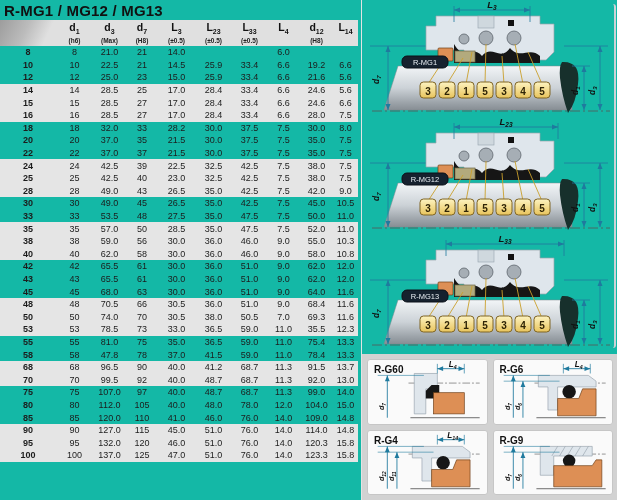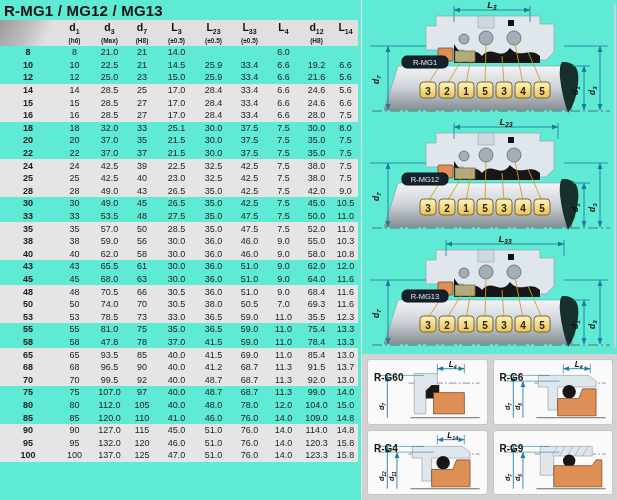--- a/index.html
+++ b/index.html
@@ -1,16 +1,16 @@
 <!DOCTYPE html>
 <html><head>
 <meta charset="utf-8">
 <style>
   html,body{margin:0;padding:0;background:#fff;font-family:"Liberation Sans",sans-serif;}
-  .page{position:relative;width:617px;height:500px;background:#5eead4;overflow:hidden;}
+  .page{position:relative;width:617px;height:500px;background:#14b8a6;overflow:hidden;}
 
   
   .left{position:absolute;left:0;top:0;width:360px;height:500px;}
   .title{margin:0;padding:2px 0 1px 4px;font-size:15px;font-weight:bold;color:#111;letter-spacing:.2px;}
   table.dim{border-collapse:collapse;table-layout:fixed;width:358px;}
   table.dim th,table.dim td{padding:0;text-align:center;vertical-align:middle;}
   thead th{background:#e0e0e0;height:26px;font-weight:bold;color:#111;}
   th.corner{background:linear-gradient(115deg,#9d9d9d 0%,#bcbcbc 45%,#e0e0e0 80%);}
   .hm{display:block;font-size:10.5px;line-height:11px;}
   .hm sub{font-size:7px;}
@@ -21,21 +21,21 @@
 
   
   .right{position:absolute;left:361px;top:0;width:256px;height:500px;border-left:1px solid #e3e3e3;}
   .panel-edge{position:absolute;right:2px;top:4px;height:344px;width:4px;border-right:2px solid #ccd2d7;border-radius:3px;}
   .diagram{position:relative;width:246px;height:117px;margin-left:6px;}
   .diagram svg{display:block;}
 
   .cards{position:absolute;left:0;top:354px;width:256px;height:146px;background:#d2d2d2;
          display:grid;grid-template-columns:1fr 1fr;grid-template-rows:1fr 1fr;gap:5px;padding:5px;box-sizing:border-box;}
   .card{position:relative;background:#fafafa;border:1px solid #c6c6c6;border-radius:3px;overflow:hidden;}
-  .card .clabel{position:absolute;left:6px;top:12px;font-size:10px;font-weight:bold;color:#111;}
+  .card .clabel{position:absolute;left:6px;top:4px;font-size:10px;font-weight:bold;color:#111;}
   .card svg{position:absolute;left:0;top:0;width:100%;height:100%;}
 </style>
 </head>
 <body>
 
 <div class="page">
   <div class="left">
     <h1 class="title">R-MG1 / MG12 / MG13</h1>
     <table class="dim">
       <colgroup>
@@ -162,21 +162,21 @@
             <td>33.4</td>
             <td>6.6</td>
             <td>28.0</td>
             <td>7.5</td>
           </tr>
           <tr>
             <td class="c0">18</td>
             <td>18</td>
             <td>32.0</td>
             <td>33</td>
-            <td>25.1</td>
+            <td>28.2</td>
             <td>30.0</td>
             <td>37.5</td>
             <td>7.5</td>
             <td>30.0</td>
             <td>8.0</td>
           </tr>
           <tr>
             <td class="c0">20</td>
             <td>20</td>
             <td>37.0</td>
@@ -290,20 +290,32 @@
             <td>62.0</td>
             <td>58</td>
             <td>30.0</td>
             <td>36.0</td>
             <td>46.0</td>
             <td>9.0</td>
             <td>58.0</td>
             <td>10.8</td>
           </tr>
           <tr>
+            <td class="c0">42</td>
+            <td>42</td>
+            <td>65.5</td>
+            <td>61</td>
+            <td>30.0</td>
+            <td>36.0</td>
+            <td>51.0</td>
+            <td>9.0</td>
+            <td>62.0</td>
+            <td>12.0</td>
+          </tr>
+          <tr>
             <td class="c0">43</td>
             <td>43</td>
             <td>65.5</td>
             <td>61</td>
             <td>30.0</td>
             <td>36.0</td>
             <td>51.0</td>
             <td>9.0</td>
             <td>62.0</td>
             <td>12.0</td>
@@ -372,32 +384,20 @@
             <td class="c0">58</td>
             <td>58</td>
             <td>47.8</td>
             <td>78</td>
             <td>37.0</td>
             <td>41.5</td>
             <td>59.0</td>
             <td>11.0</td>
             <td>78.4</td>
             <td>13.3</td>
-          </tr>
-          <tr class="band">
-            <td class="c0">65</td>
-            <td>65</td>
-            <td>93.5</td>
-            <td>85</td>
-            <td>40.0</td>
-            <td>41.5</td>
-            <td>69.0</td>
-            <td>11.0</td>
-            <td>85.4</td>
-            <td>13.0</td>
           </tr>
           <tr class="band">
             <td class="c0">68</td>
             <td>68</td>
             <td>96.5</td>
             <td>90</td>
             <td>40.0</td>
             <td>41.2</td>
             <td>68.7</td>
             <td>11.3</td>

